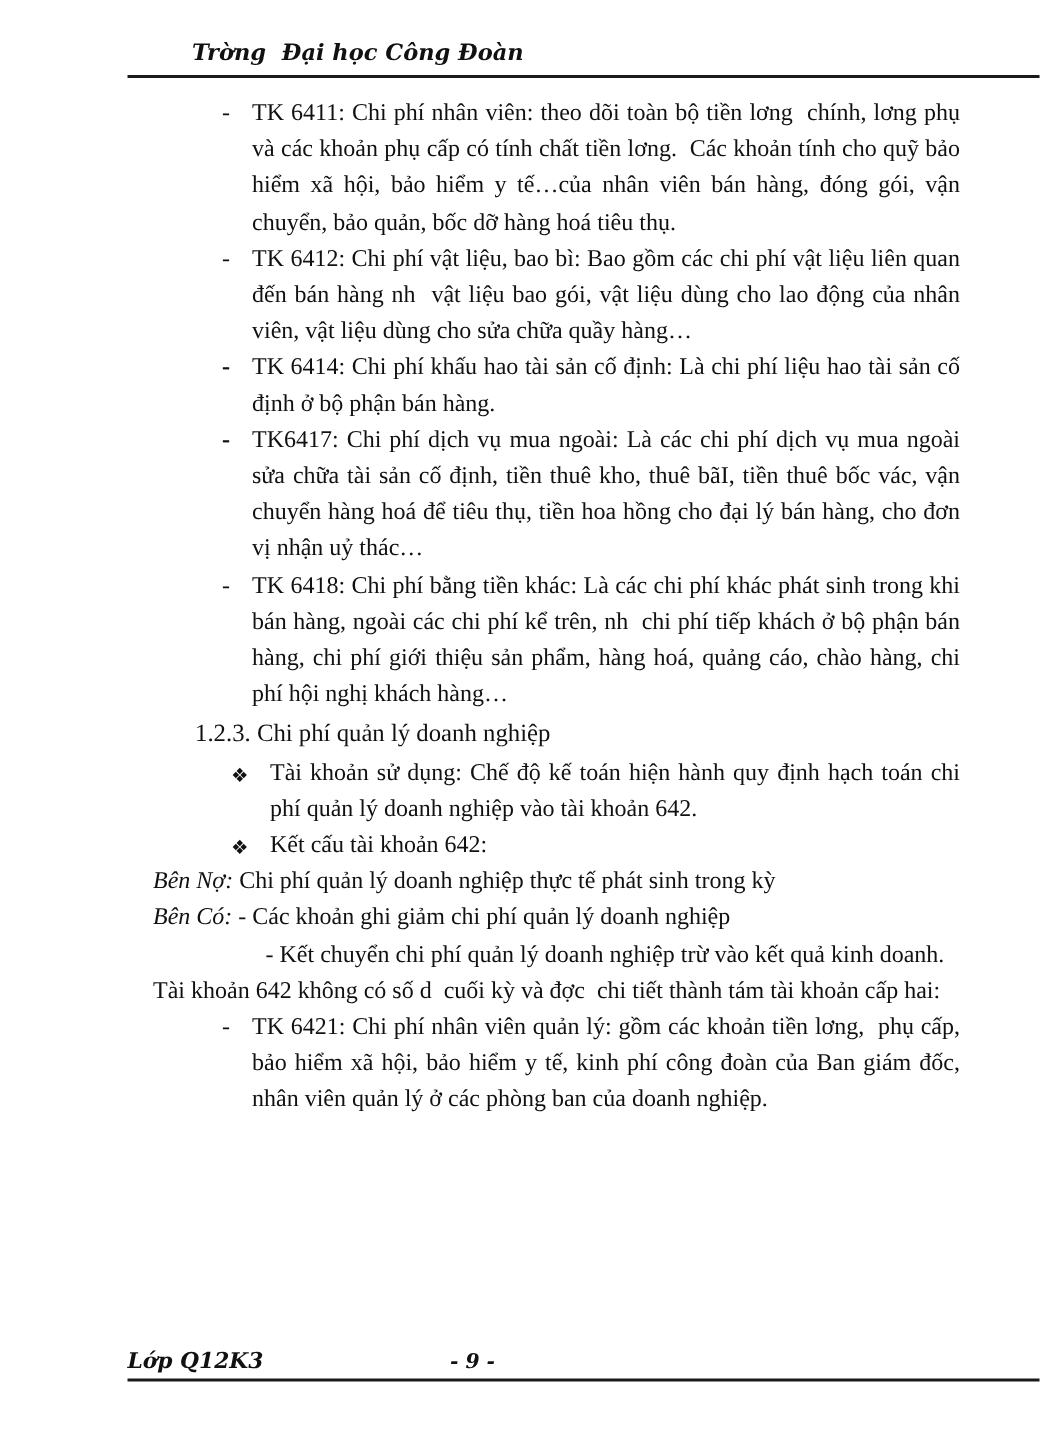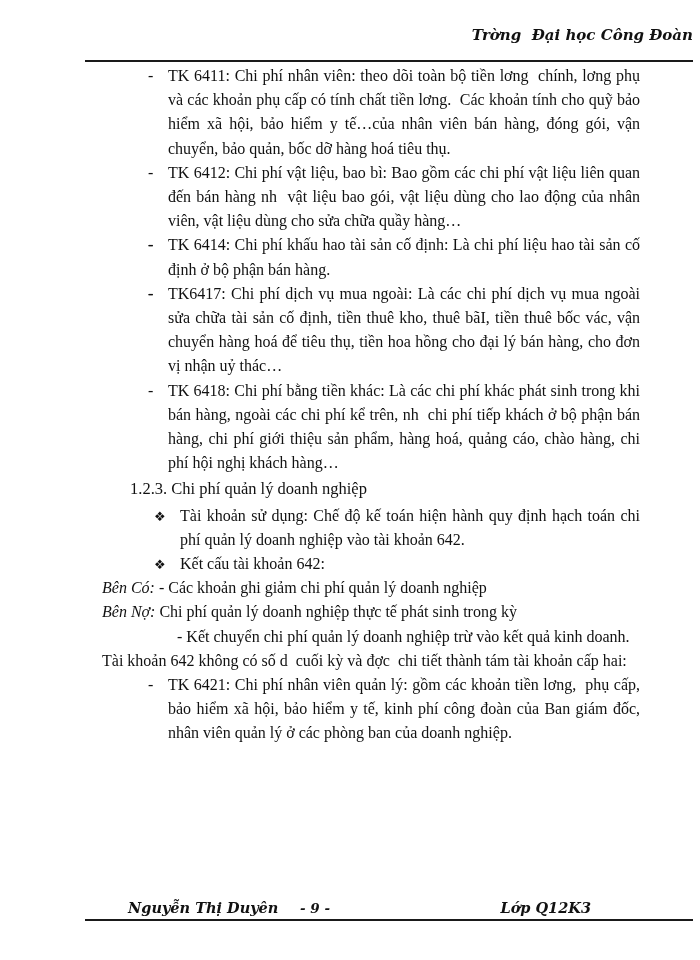--- a/index.html
+++ b/index.html
@@ -20,21 +20,21 @@
     border-bottom: 2px solid #1a1a1a;
     font-family: "DejaVu Serif", serif;
     font-style: italic;
     font-weight: 700;
     font-size: 15px;
     display: flex;
     justify-content: space-between;
     align-items: flex-end;
     white-space: nowrap;
   }
-  .header { top: 26px; padding-bottom: 16px; flex-direction: column; }
+  .header { top: 26px; padding-bottom: 6px; }
   .footer { top: 899px; padding-bottom: 3px; font-size: 14.5px; }
   .h-left  { padding-left: 43px; }
   .h-right { padding-right: 92px; }
   .f-left  { padding-left: 43px; }
   .f-right { padding-right: 102px; }
   .f-center { position: absolute; left: 215px; bottom: 3px; font-size: 13.5px; }
   
   .doc-body {
     position: absolute;
     left: 102px;
@@ -107,34 +107,33 @@
     <div class="block dli">
       <span class="marker">❖</span>
       <span>Tài khoản sử dụng: Chế độ kế toán hiện hành quy định hạch toán chi phí quản lý doanh nghiệp vào tài khoản 642.</span>
     </div>
 
     <div class="block dli">
       <span class="marker">❖</span>
       <span>Kết cấu tài khoản 642:</span>
     </div>
 
+    <p><span class="lbl">Bên Nợ:</span><span> Chi phí quản lý doanh nghiệp thực tế phát sinh trong kỳ</span></p>
+
     <p><span class="lbl">Bên Có:</span><span> - Các khoản ghi giảm chi phí quản lý doanh nghiệp</span></p>
-
-    <p><span class="lbl">Bên Nợ:</span><span> Chi phí quản lý doanh nghiệp thực tế phát sinh trong kỳ</span></p>
 
     <p class="indent-first">- Kết chuyển chi phí quản lý doanh nghiệp trừ vào kết quả kinh doanh.</p>
 
     <p>Tài khoản 642 không có số d&nbsp; cuối kỳ và đợc&nbsp; chi tiết thành tám tài khoản cấp hai:</p>
 
     <div class="block li">
       <span class="marker">-</span>
       <span>TK 6421: Chi phí nhân viên quản lý: gồm các khoản tiền lơng,&nbsp; phụ cấp, bảo hiểm xã hội, bảo hiểm y tế, kinh phí công đoàn của Ban giám đốc, nhân viên quản lý ở các phòng ban của doanh nghiệp.</span>
     </div>
 
   </div>
 
   <div class="hf footer">
-    <span class="f-left">Nguyễn Thị Duyên</span>
     <span class="f-center">- 9 -</span>
     <span class="f-right">Lớp Q12K3</span>
   </div>
 
 </div>
 
 </body></html>

